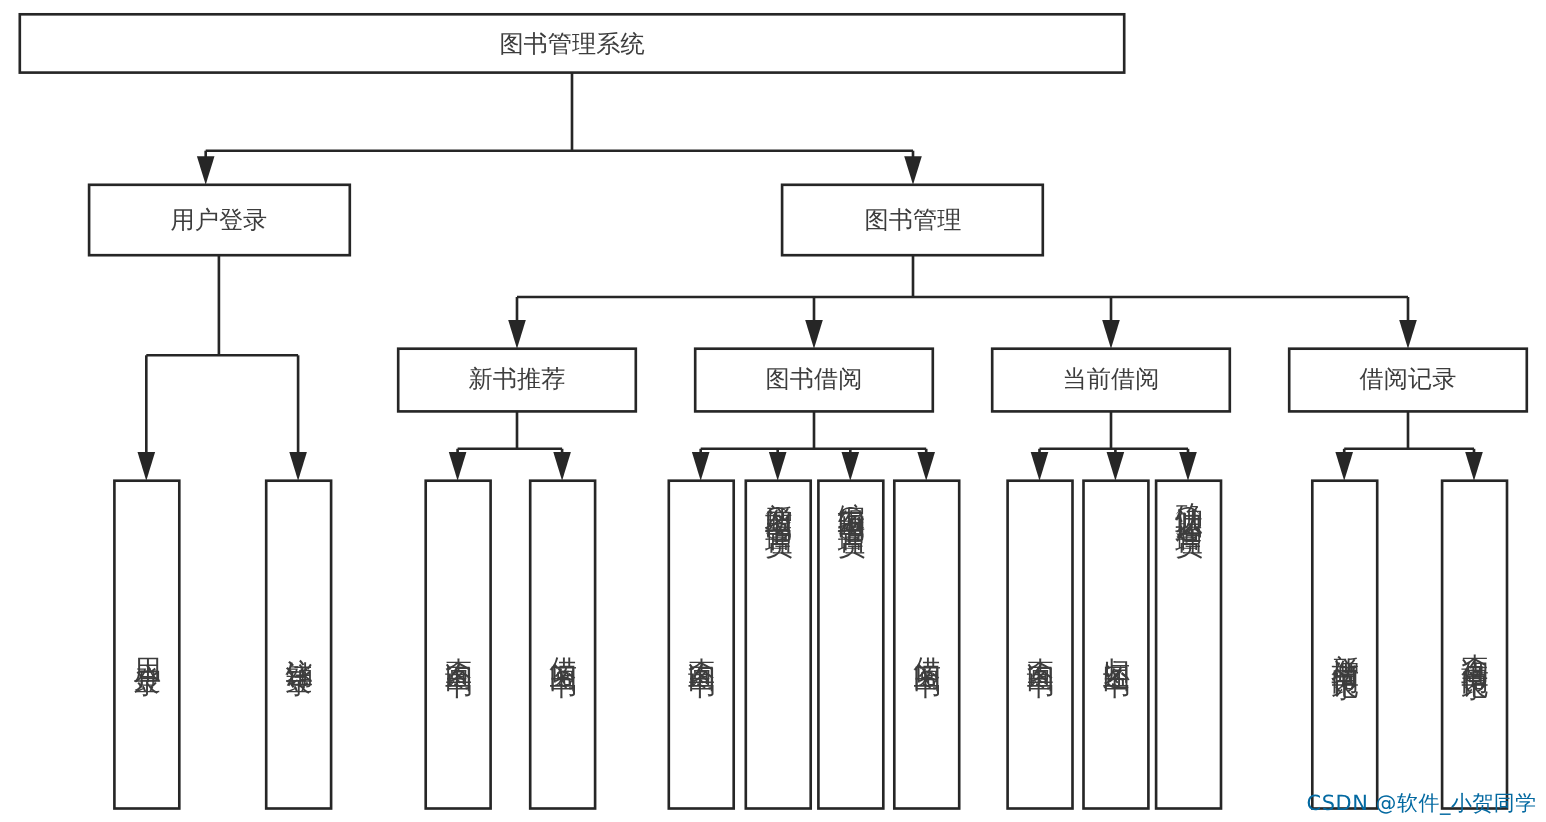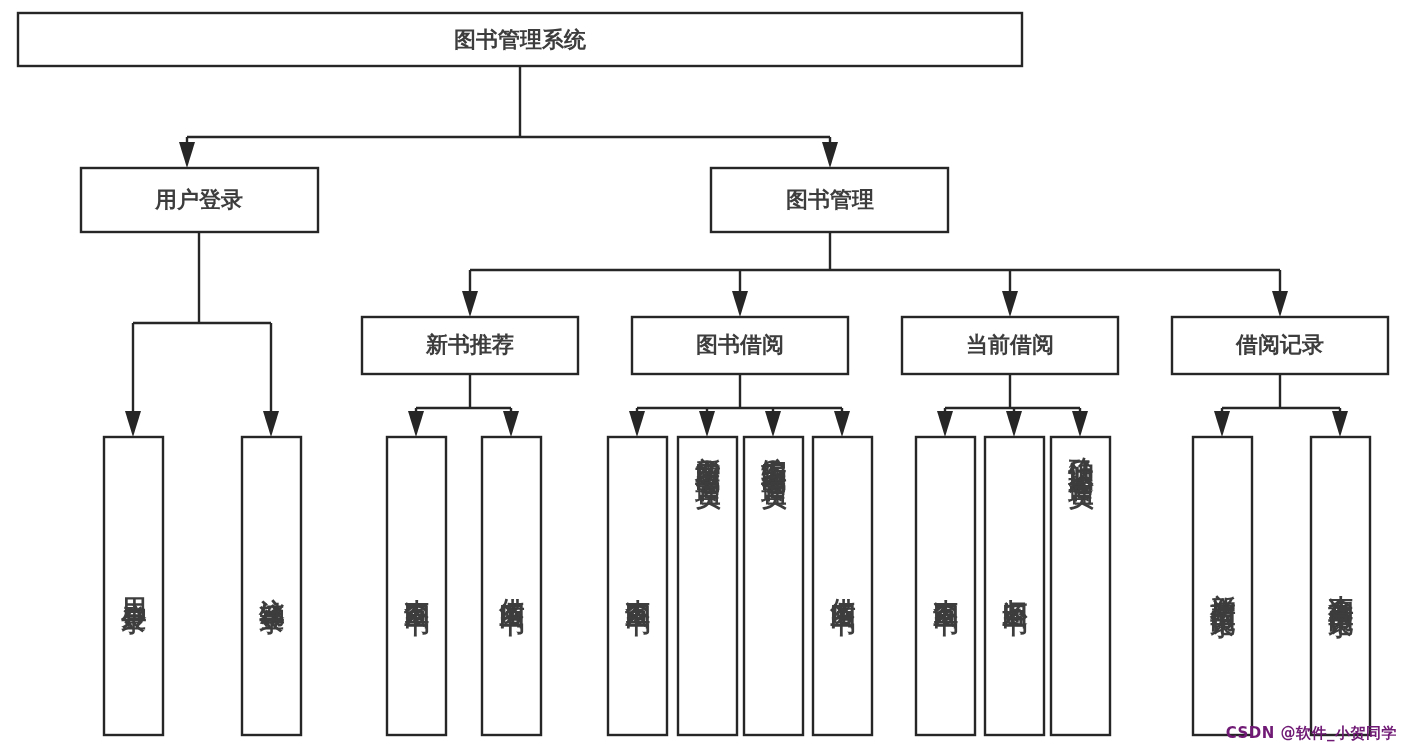--- a/index.html
+++ b/index.html
@@ -11,21 +11,20 @@
     width: 1405px;
     height: 747px;
     font-family: "DejaVu Sans", "Liberation Sans", sans-serif;
     overflow: hidden;
   }
   #diagram-root {
     position: relative;
     width: 1405px;
     height: 747px;
     background: #ffffff;
-    font-weight: bold;
   }
   svg#tree-svg {
     position: absolute;
     left: 0;
     top: 0;
     width: 1405px;
     height: 747px;
     display: block;
   }
   .node-box {
@@ -66,22 +65,22 @@
     letter-spacing: 4px;
     color: #3d3d3d;
     white-space: nowrap;
     text-align: center;
   }
   .watermark {
     position: absolute;
     right: 8px;
     bottom: 4px;
     font-family: "DejaVu Sans", "Liberation Sans", sans-serif;
-    font-size: 15px;
-    color: #701a75;
+    font-size: 19px;
+    color: #0369a1;
     letter-spacing: 0.5px;
     white-space: nowrap;
   }
 </style>
 </head>
 <body>
 
 <div id="diagram-root">
 
   <svg id="tree-svg" viewBox="0 0 1405 747">

